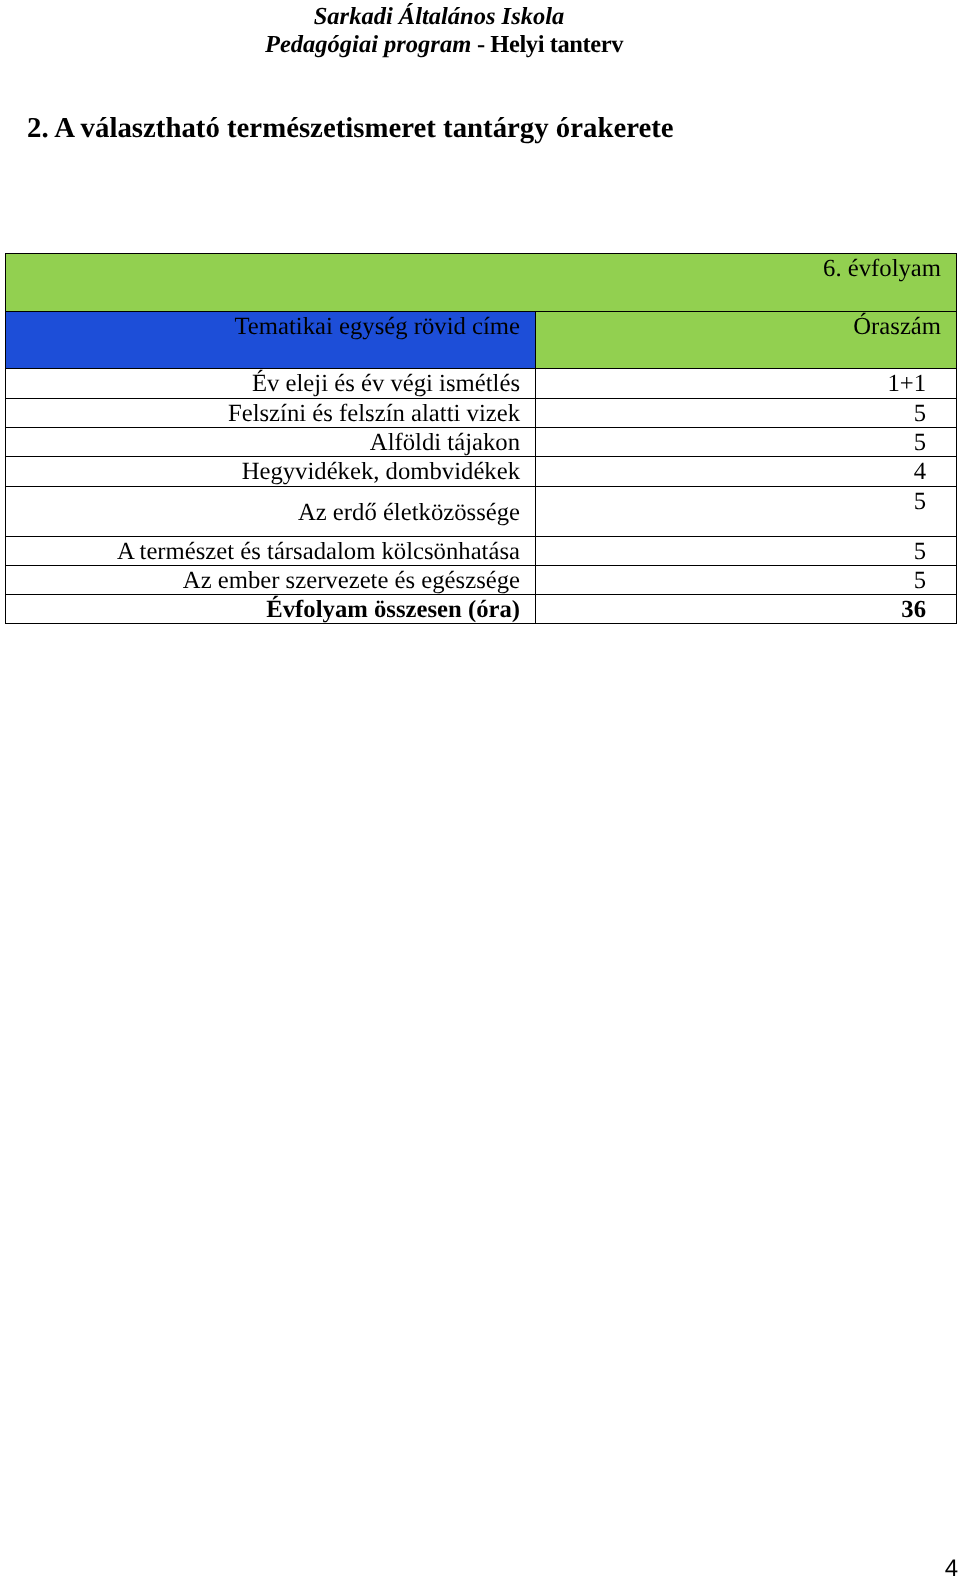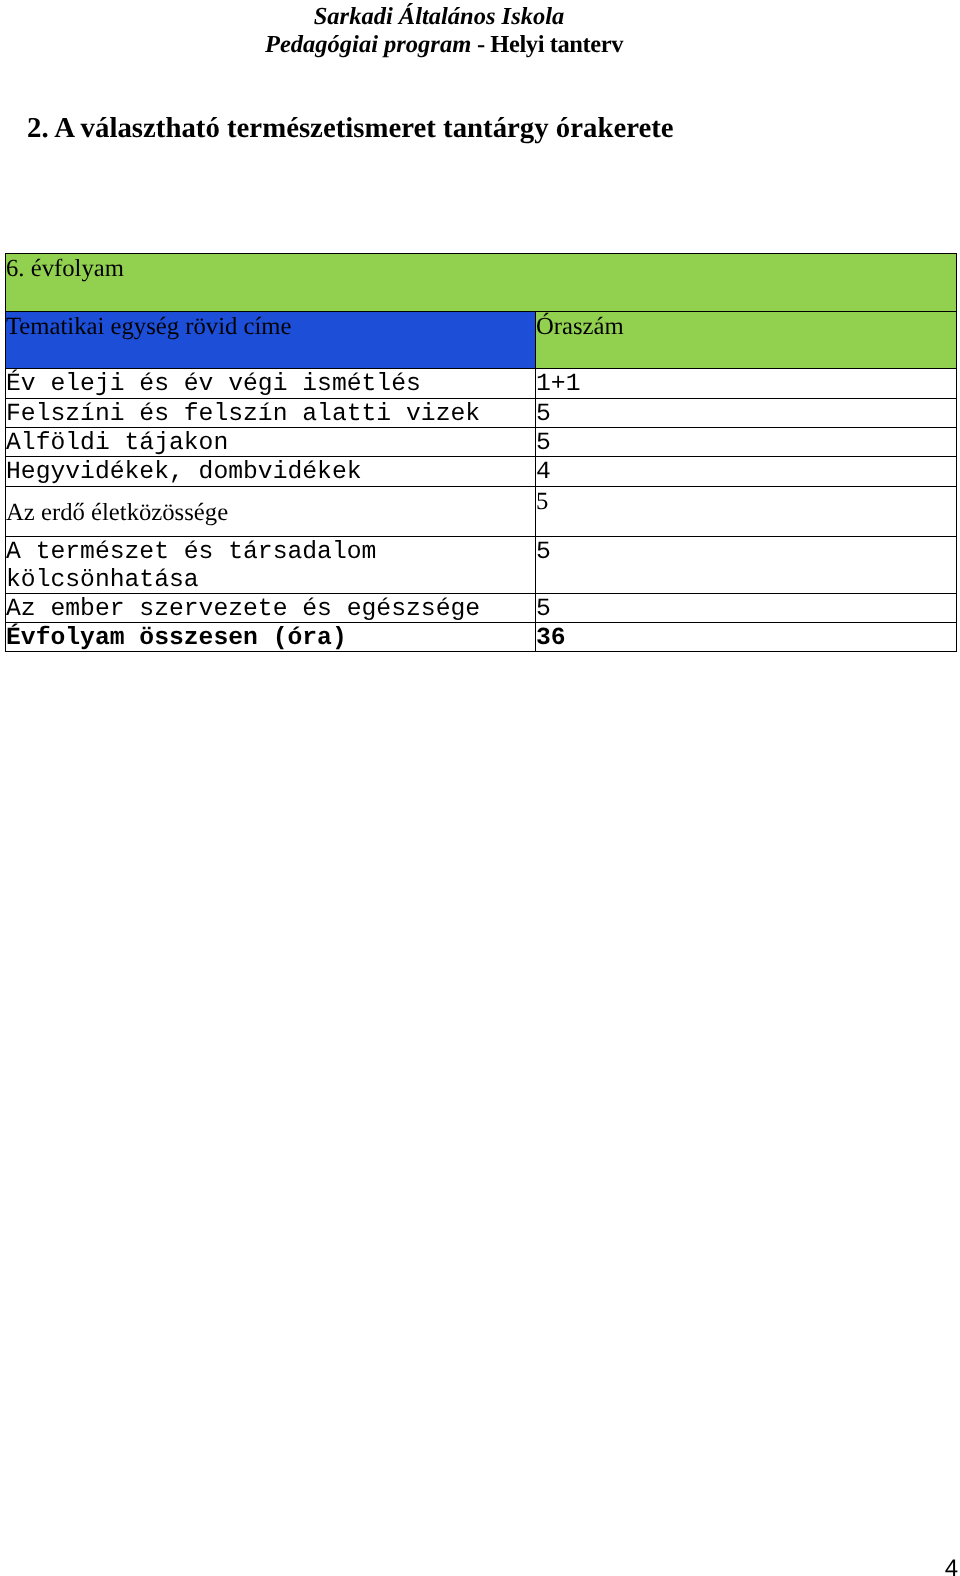--- a/index.html
+++ b/index.html
@@ -16,25 +16,25 @@
   .hdr-ital{font-style:italic;}
   .hdr-rest{letter-spacing:-0.42px;}
 
   .page-title{position:absolute;left:27px;top:111px;font-weight:bold;font-size:28.8px;line-height:34px;white-space:nowrap;}
 
   table.hours{position:absolute;left:5px;top:253px;width:951px;border-collapse:collapse;table-layout:fixed;}
   table.hours td{box-sizing:border-box;border:1px solid #000000;padding:0 15px 0 0;font-size:24.7px;line-height:28px;vertical-align:top;}
   .c-title{width:530px;}
   .c-hours{width:421px;}
   .green{background:#92d050;}
-  .ctr{text-align:left;margin-left:15px;}
+  .ctr{text-align:right;margin-left:15px;}
   .bold{font-weight:bold;}
   tr.r-cap td{height:58px;}
   tr.r-head td{height:57px;}
-  tr.r-data td{height:29px;font-family:Liberation Mono, monospace;}
+  tr.r-data td{height:29px;}
   tr.r-tall td{height:50px;}
   tr.h30 td{height:30px;}
   table.hours td.vmid{vertical-align:middle;}
   table.hours td.hours-cell{padding-right:30px;}
   .cell-text{position:relative;top:1px;}
 
   .pagenum{position:absolute;right:2px;bottom:-5px;font-family:"Liberation Sans",sans-serif;font-size:24px;line-height:24px;}
 </style>
 </head>
 <body>

